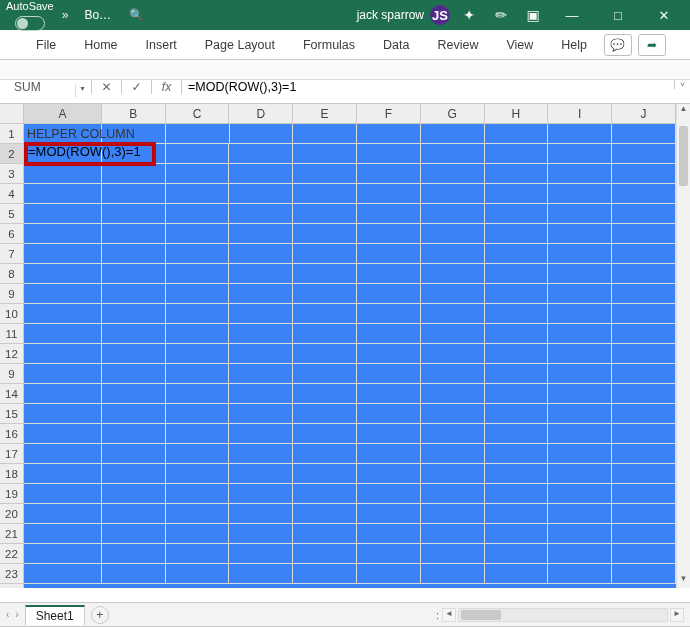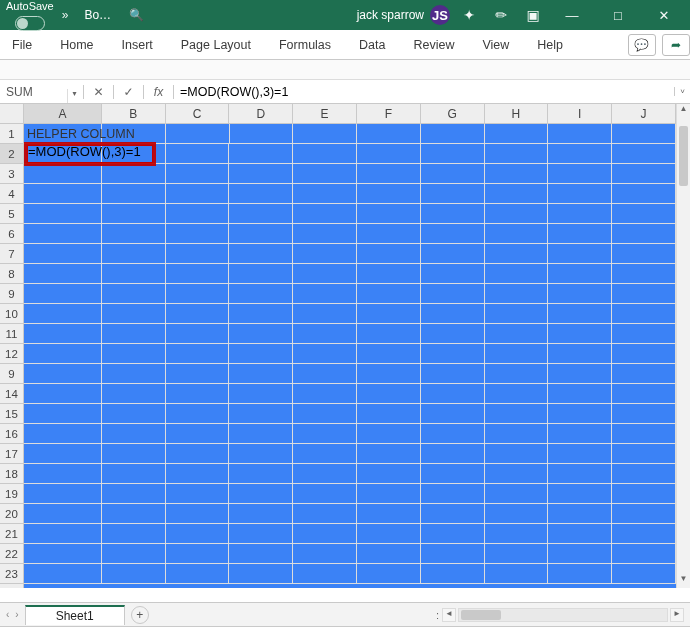--- a/index.html
+++ b/index.html
@@ -41,39 +41,39 @@
     width: 20px; height: 20px; border-radius: 50%; background: #512b8a;
     display: flex; align-items: center; justify-content: center;
     font-size: 13px; font-weight: 600;
   }
   .tb-ico { width: 26px; text-align: center; font-size: 14px; opacity: .95; }
   .tb-btn { width: 40px; text-align: center; font-size: 13px; opacity: .95; }
   .tb-btn.close { }
   
   .ribbon {
     height: 30px; background: #fff; border-bottom: 1px solid #c9c9c9;
-    display: flex; align-items: center; padding: 0 0; gap: 4px;
+    display: flex; align-items: center; padding: 0 24px; gap: 4px;
     color: #3c3c3c;
   }
   .ribbon .tab {
     padding: 6px 12px; font-size: 12.5px; cursor: default;
   }
   .ribbon .actions { margin-left: auto; display: flex; gap: 6px; }
   .rib-btn {
     border: 1px solid #bdbdbd; border-radius: 3px; width: 28px; height: 22px;
     display: flex; align-items: center; justify-content: center;
     font-size: 12px; color: #444;
   }
   .rib-btn.share { color: #1e6f50; }
   
   .rib-spacer { height: 20px; background: #fafafa; border-bottom: 1px solid #dcdcdc; }
   
   .fbar {
     height: 24px; border-bottom: 1px solid #c9c9c9; display: flex;
-    align-items: center; font-size: 12px; background: #fff;
+    align-items: flex-start; font-size: 12px; background: #fff; padding-left: 8px;
   }
   .namebox {
     width: 84px; border-right: 1px solid #c9c9c9;
     display: flex; align-items: center; padding: 0 6px;
     color: #555; position: relative;
   }
   .namebox .dd {
     position: absolute; right: 2px; top: 4px; width: 14px; height: 14px;
     border-left: 1px solid #ddd; text-align: center; font-size: 8px; color: #666;
   }
@@ -155,21 +155,21 @@
   .vsb .up { top: 0; } .vsb .dn { bottom: 0; }
   
   .sheettabs {
     height: 24px; border-top: 1px solid #c9c9c9; background: #f3f3f3;
     display: flex; align-items: center; padding: 0 6px; gap: 6px;
   }
   .sheettabs .nav { color: #888; font-size: 10px; }
   .stab {
     background: #fff; border: 1px solid #c9c9c9; border-bottom: none;
     border-top: 2px solid #1e6f50;
-    padding: 2px 30px; font-size: 12px; color: #222;
+    padding: 2px 10px; font-size: 12px; color: #222;
   }
   .newsheet {
     width: 18px; height: 18px; border: 1px solid #c9c9c9; border-radius: 50%;
     display: flex; align-items: center; justify-content: center;
     font-size: 12px; color: #555;
   }
   .sheettabs .hsb { margin-left: auto; display: flex; align-items: center; gap: 2px; }
   .hsb .dots { font-size: 11px; color: #666; letter-spacing: 1px; }
   .hsb .track {
     width: 210px; height: 14px; background: #e9e9e9; border: 1px solid #dcdcdc;

